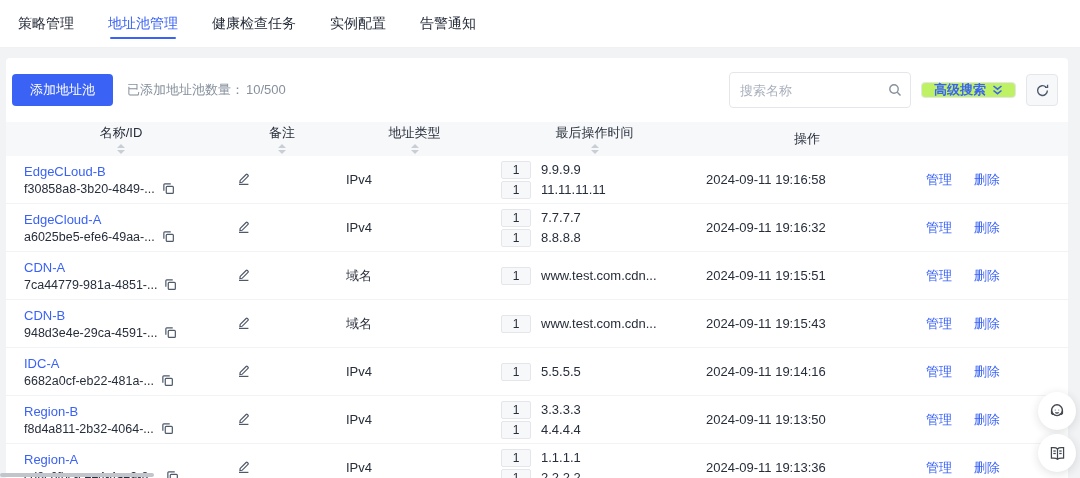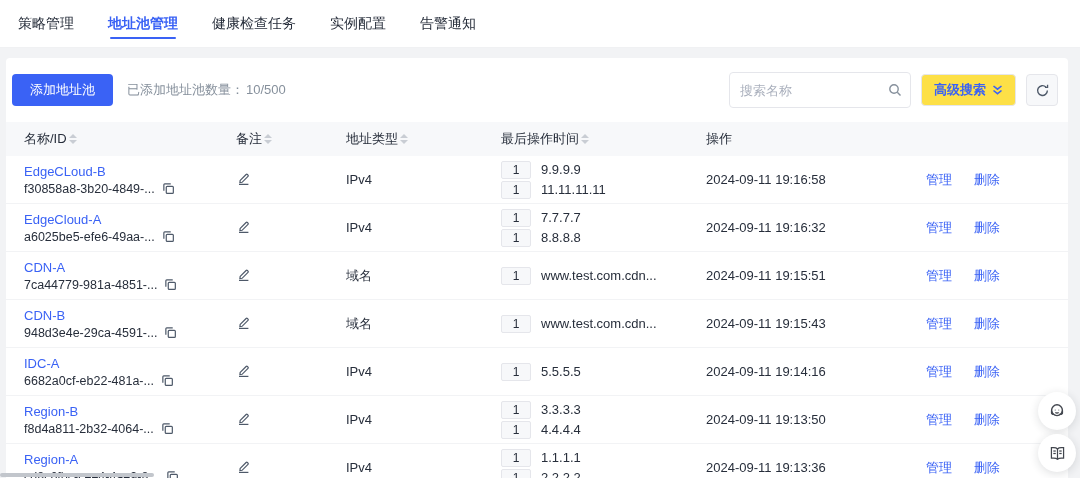--- a/index.html
+++ b/index.html
@@ -9,21 +9,21 @@
     font-family:"Liberation Sans","DejaVu Sans",sans-serif;
     background:#f2f3f5; color:#272e3b; position:relative;
   }
   
   .tabbar{
     height:48px; background:#fff; display:flex; align-items:stretch;
     gap:34px; padding:8px 18px; border-bottom:1px solid #f0f1f3;
   }
   .tab{ display:flex; align-items:center; font-size:14px; color:#272e3b;
         cursor:pointer; position:relative; }
-  .tab.active{ color:var(--accent); font-weight:bold; }
+  .tab.active{ color:var(--accent); font-weight:normal; }
   .tab.active::after{ content:""; position:absolute; left:2px; right:2px;
         bottom:0; height:2px; background:var(--accent); border-radius:1px; }
   
   .content{
     position:absolute; top:58px; left:6px; right:12px; bottom:-6px;
     background:#fff; border-radius:4px 4px 0 0; overflow:hidden;
   }
   
   .toolbar{ display:flex; justify-content:space-between;
             padding:14px 10px 14px 6px; }
@@ -39,37 +39,37 @@
   .search-box{
     width:182px; height:36px; border:1px solid #e5e6eb; border-radius:4px;
     display:flex; align-items:center; padding:0 8px 0 10px; background:#fff;
   }
   .search-box input{
     border:none; outline:none; flex:1; font-size:13px; color:#272e3b;
     font-family:inherit; min-width:0; background:transparent;
   }
   .search-box input::placeholder{ color:#a9afbc; }
   .btn-adv{
-    height:32px; padding:0 12px; background:#fde047; border:1px solid #e5e6eb;
+    height:16px; padding:0 12px; background:#bef264; border:1px solid #e5e6eb;
     border-radius:4px; color:var(--accent); font-size:13px; font-weight:bold;
     display:flex; align-items:center; gap:6px; cursor:pointer; font-family:inherit;
   }
   .btn-refresh{
     width:32px; height:32px; background:#f7f8fa; border:1px solid #e5e6eb;
     border-radius:4px; display:flex; align-items:center; justify-content:center;
     cursor:pointer;
   }
   
   .thead,.tr{
     display:grid;
     grid-template-columns:212px 110px 155px 205px 220px 1fr;
   }
   .thead{ background:#f7f8fa; height:34px; align-items:center; }
   .th{ font-size:13px; color:#272e3b; display:flex; align-items:center;
-       gap:2px; padding-left:18px; cursor:pointer; }
+       gap:2px; padding-left:18px; cursor:pointer;flex-direction:column; }
   .sort{ display:flex; flex-direction:column; gap:2px; }
   .caret{ width:0; height:0; border-left:4px solid transparent;
           border-right:4px solid transparent; }
   .caret.up{ border-bottom:4px solid #c9cdd4; }
   .caret.down{ border-top:4px solid #c9cdd4; }
   .tr{ height:48px; align-items:center; border-bottom:1px solid #f2f3f5; }
   .td{ padding-left:18px; font-size:13px; color:#272e3b; }
   .td-name{ display:flex; flex-direction:column; gap:3px; }
   .pool-name{ color:var(--accent); font-size:13px; cursor:pointer; text-decoration:none; }
   .pool-id-line{ display:flex; gap:7px; }

